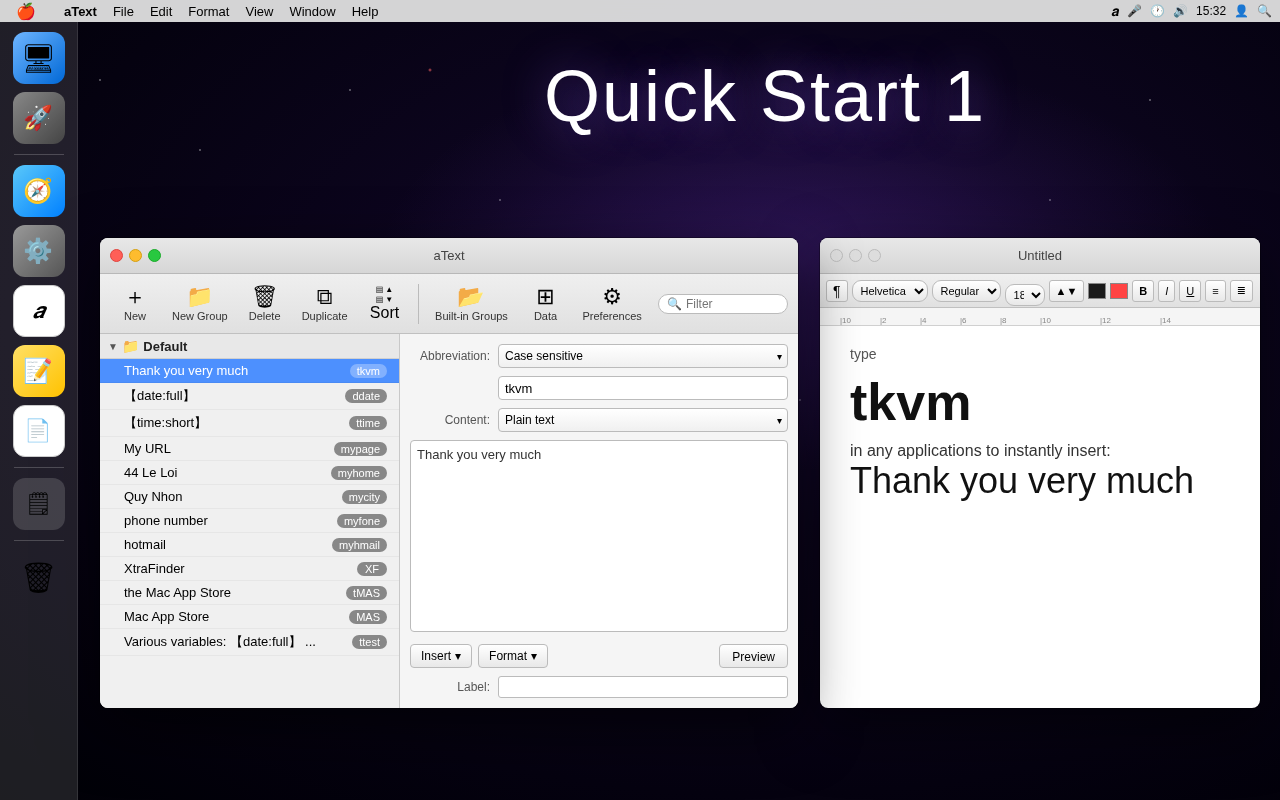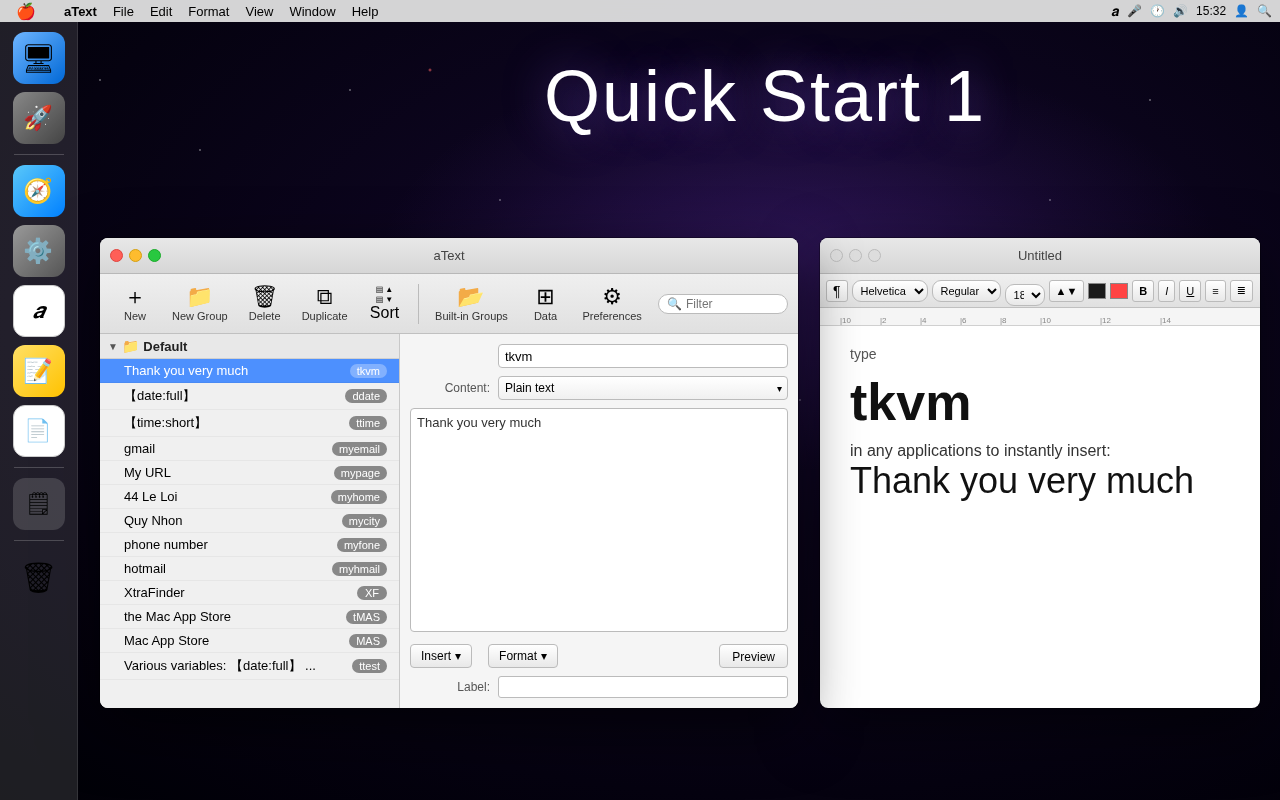--- a/index.html
+++ b/index.html
@@ -380,21 +380,21 @@
       border: 1px solid #bbb;
       border-radius: 4px;
       background: white;
       padding: 6px;
       font-size: 13px;
       color: #333;
     }
     .bottom-bar {
       display: flex;
       align-items: center;
-      gap: 16px;
+      gap: 6px;
       padding-top: 4px;
     }
     .insert-btn, .format-btn {
       height: 24px;
       padding: 0 10px;
       border: 1px solid #bbb;
       border-radius: 4px;
       background: linear-gradient(to bottom, #fff, #e8e8e8);
       font-size: 12px;
       cursor: pointer;
@@ -661,24 +661,20 @@
         </div>
         <div class="list-item">
           <span class="item-name">【date:full】</span>
           <span class="item-badge">ddate</span>
         </div>
         <div class="list-item">
           <span class="item-name">【time:short】</span>
           <span class="item-badge">ttime</span>
         </div>
         <div class="list-item">
-          <span class="item-name">gmail</span>
-          <span class="item-badge">myemail</span>
-        </div>
-        <div class="list-item">
           <span class="item-name">My URL</span>
           <span class="item-badge">mypage</span>
         </div>
         <div class="list-item">
           <span class="item-name">44 Le Loi</span>
           <span class="item-badge">myhome</span>
         </div>
         <div class="list-item">
           <span class="item-name">Quy Nhon</span>
           <span class="item-badge">mycity</span>
@@ -711,20 +707,28 @@
         <div class="subgroup">
           
           
           
         </div>
 
       </div>
 
       <div class="atext-content">
 
+        <div class="field-row">
+          <span class="field-label">Abbreviation:</span>
+          <div class="field-select-wrapper">
+            <select>
+              <option>Case sensitive</option>
+            </select>
+          </div>
+        </div>
 
         <div class="field-row">
           <span class="field-label"></span>
           <input class="abbrev-input" type="text" value="tkvm" style="">
         </div>
 
         <div class="field-row">
           <span class="field-label">Content:</span>
           <div class="field-select-wrapper">
             <select>

